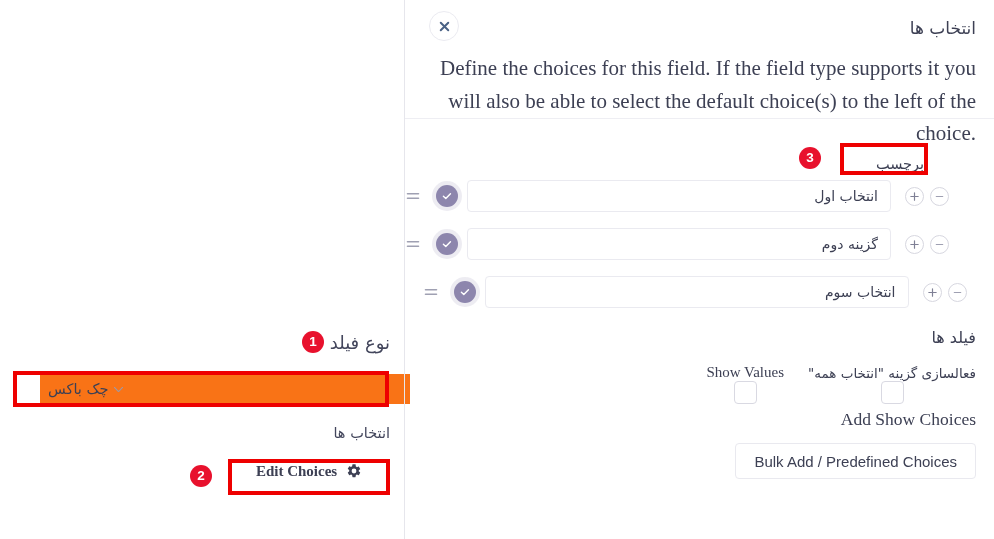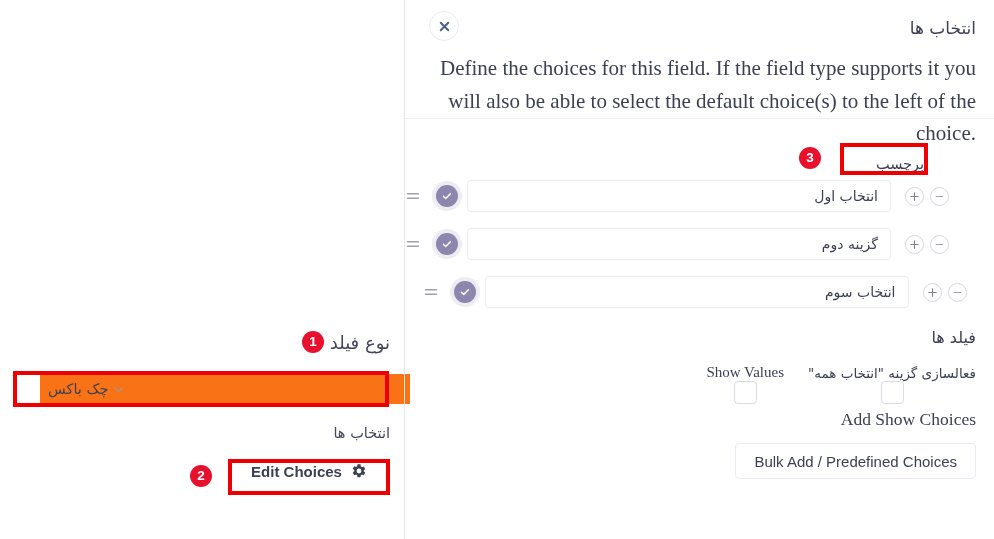--- a/index.html
+++ b/index.html
@@ -119,21 +119,21 @@
     left: 232px;
     top: 463px;
     width: 154px;
     height: 16px;
     background: #ffffff;
     display: flex;
     flex-direction: row-reverse;
     align-items: center;
     justify-content: center;
     gap: 9px;
-    font-family: Liberation Sans, sans-serif;
+    font-family: Liberation Serif, serif;
     font-size: 15px;
     font-weight: bold;
     color: #3d4054;
     box-sizing: border-box;
     cursor: pointer;
   }
   .gear { width: 16px; height: 16px; flex: none; }
 
   
   .right-panel {

